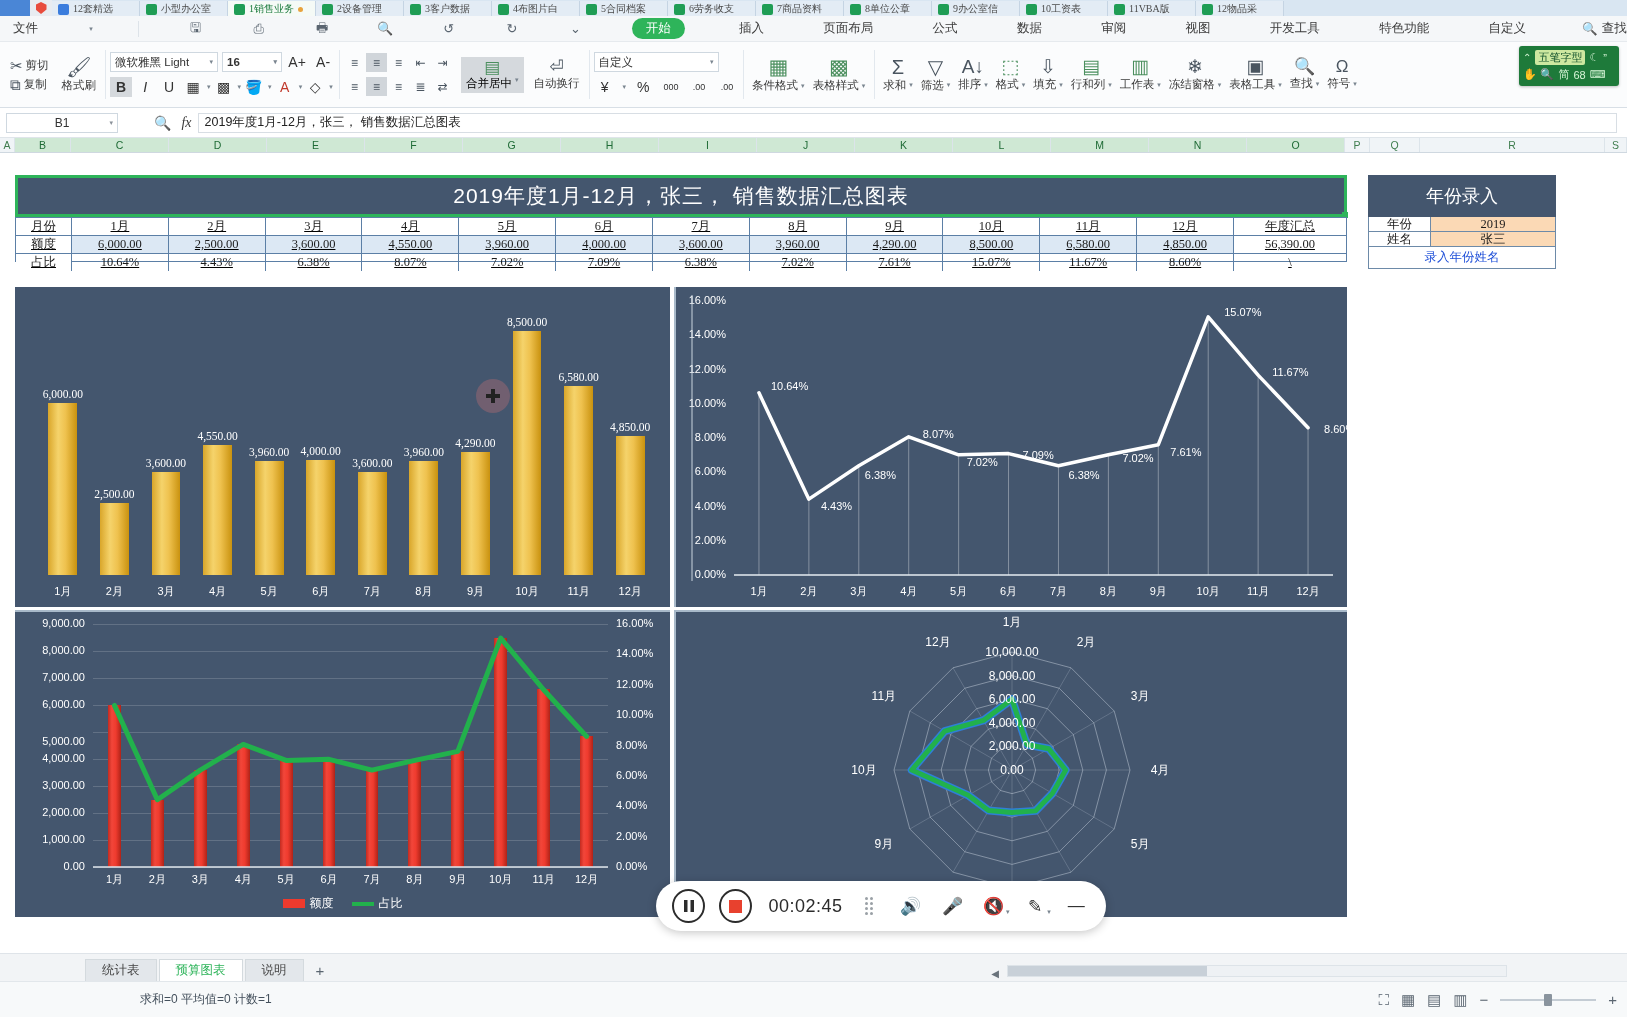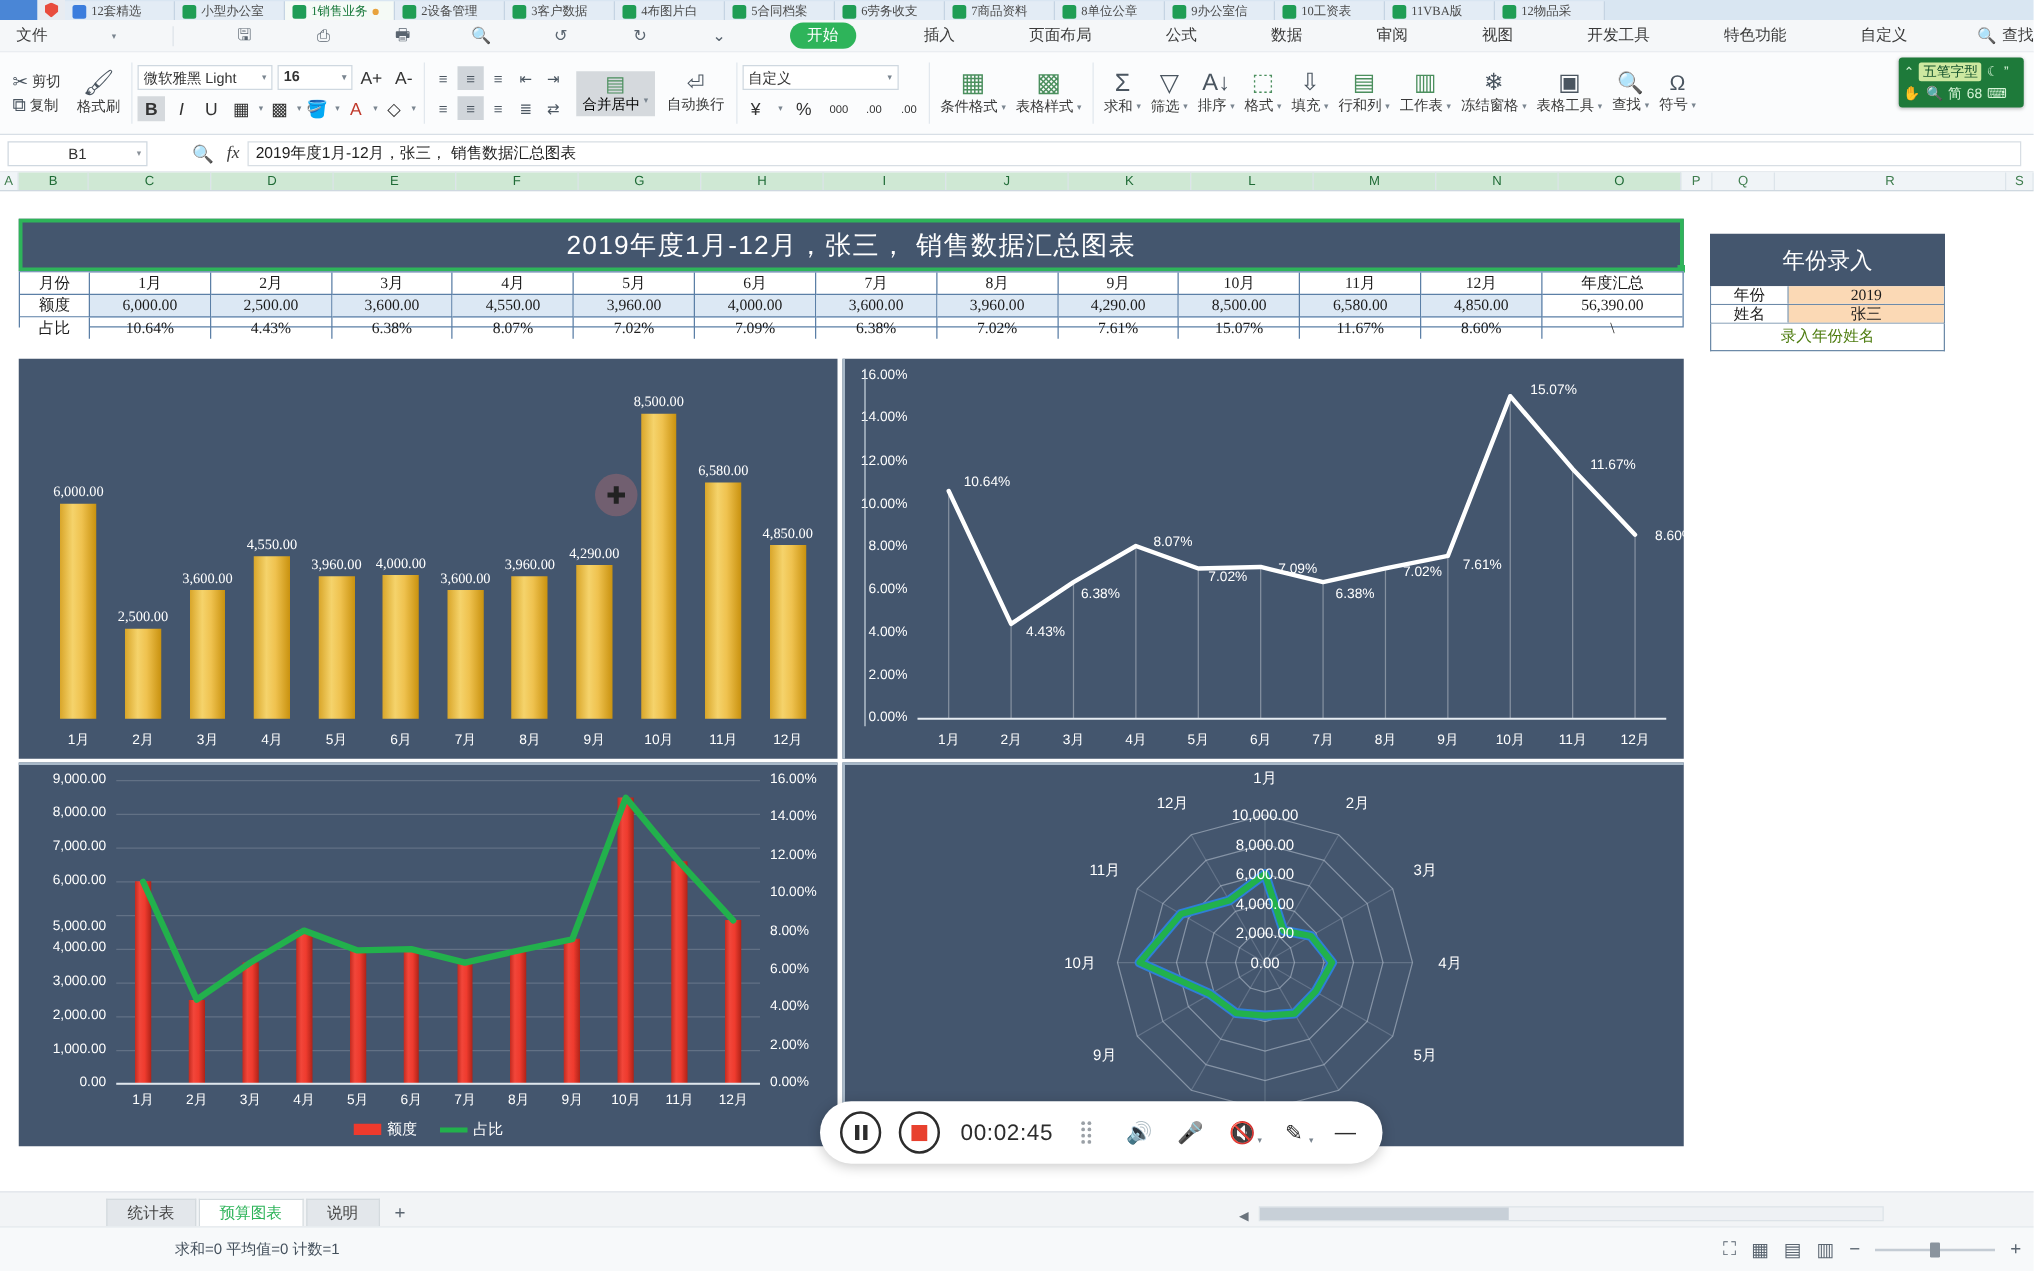--- a/index.html
+++ b/index.html
@@ -130,21 +130,21 @@
     position:absolute; left:15px; top:0px; width:1332px; height:42px;
     background:#44566e; border:3px solid #2eb45a;
     display:flex; align-items:center; justify-content:center;
     color:#fff; font-size:21px; letter-spacing:1px;
   }
   #bannerhandle{position:absolute;right:-4px;bottom:-4px;width:6px;height:6px;background:#2eb45a;}
 
   
   #dtable { position:absolute; left:15px; top:42px; width:1332px; height:45px;
      display:flex; flex-direction:column; border:1px solid #5b7fa6; background:#fff; }
-  .drow { display:flex; flex:1; }
+  .drow { display:flex; flex:1;text-decoration:underline; }
   .dcell { border-right:1px solid #5b7fa6; border-bottom:1px solid #5b7fa6;
      display:flex; align-items:center; justify-content:center;
      font-size:12.5px; color:#1c1c1c; font-family:"Liberation Serif", serif; }
   .drow:last-child .dcell{ border-bottom:none; }
   .dcell:last-child{ border-right:none; }
   .dcell.lbl { width:56px; flex:0 0 56px; background:#fff; }
   .dcell.v { flex:1; }
   .drow.r2 .dcell.v { background:#dce8f4; }
   .dcell.sum { flex:0 0 112px; }
 
@@ -158,31 +158,31 @@
 
   .clabel { position:absolute; color:#fff; font-size:11px; white-space:nowrap; }
   .bar { position:absolute; bottom:0;
      background:linear-gradient(to right,#d9a62a 0%,#f5d36b 35%,#efc24f 60%,#c9920f 100%); }
   .bar.red { background:linear-gradient(to right,#c32b20 0%,#f2463a 30%,#ef3b2e 60%,#b02318 100%); }
   .axlbl { position:absolute; color:#fff; font-size:11px; text-align:center; }
   .valbl { position:absolute; color:#fff; font-size:11.5px; white-space:nowrap;
      font-family:"Liberation Serif", serif;}
 
   
-  #rpanel { position:absolute; left:1368px; top:12px; width:188px; height:742px; }
+  #rpanel { position:absolute; left:1368px; top:0px; width:188px; height:742px; }
   #rp-title { height:42px; background:#44566e; color:#fff; display:flex; align-items:center;
      justify-content:center; font-size:18px; }
   .rp-row { display:flex; height:15px; border:1px solid #6d8aa8; border-top:none; }
   .rp-k { flex:0 0 62px; border-right:1px solid #6d8aa8; display:flex; align-items:center;
      justify-content:center; font-size:12.5px; background:#fff; color:#1c1c1c;
      font-family:"Liberation Serif", serif;}
   .rp-v { flex:1; background:#fbd9b5; display:flex; align-items:center; justify-content:center;
      font-size:12.5px; color:#1c1c1c; font-family:"Liberation Serif", serif;}
   #rp-note { height:22px; border:1px solid #6d8aa8; border-top:none; background:#fff;
-     display:flex; align-items:center; justify-content:center; font-size:12.5px; color:#4d7c0f;
+     display:flex; align-items:center; justify-content:center; font-size:12.5px; color:#1d4ed8;
      font-family:Liberation Mono, monospace;}
   #rp-body { background:#ccd6e0; height:651px; position:relative; border:1px solid #b3c0cc; border-top:none;}
   .macrobtn { position:absolute; left:50%; transform:translateX(-50%);
      background:linear-gradient(#fcdfbc,#f5cfa4); border:1px solid #a0866a;
      padding:6px 14px; font-size:13px; color:#1c1c1c; box-shadow:1px 1px 0 #9b8267; }
   #rp-div { position:absolute; left:0; right:0; top:102px; height:1px; background:#b3c0cc; }
   #rp-div2 { position:absolute; left:0; right:0; top:240px; height:1px; background:#b3c0cc; }
   #rp-help { position:absolute; left:8px; right:8px; top:290px; font-size:12.5px;
      color:#1c1c1c; text-align:center; line-height:1.45; font-family:"Liberation Serif", serif;}
 

